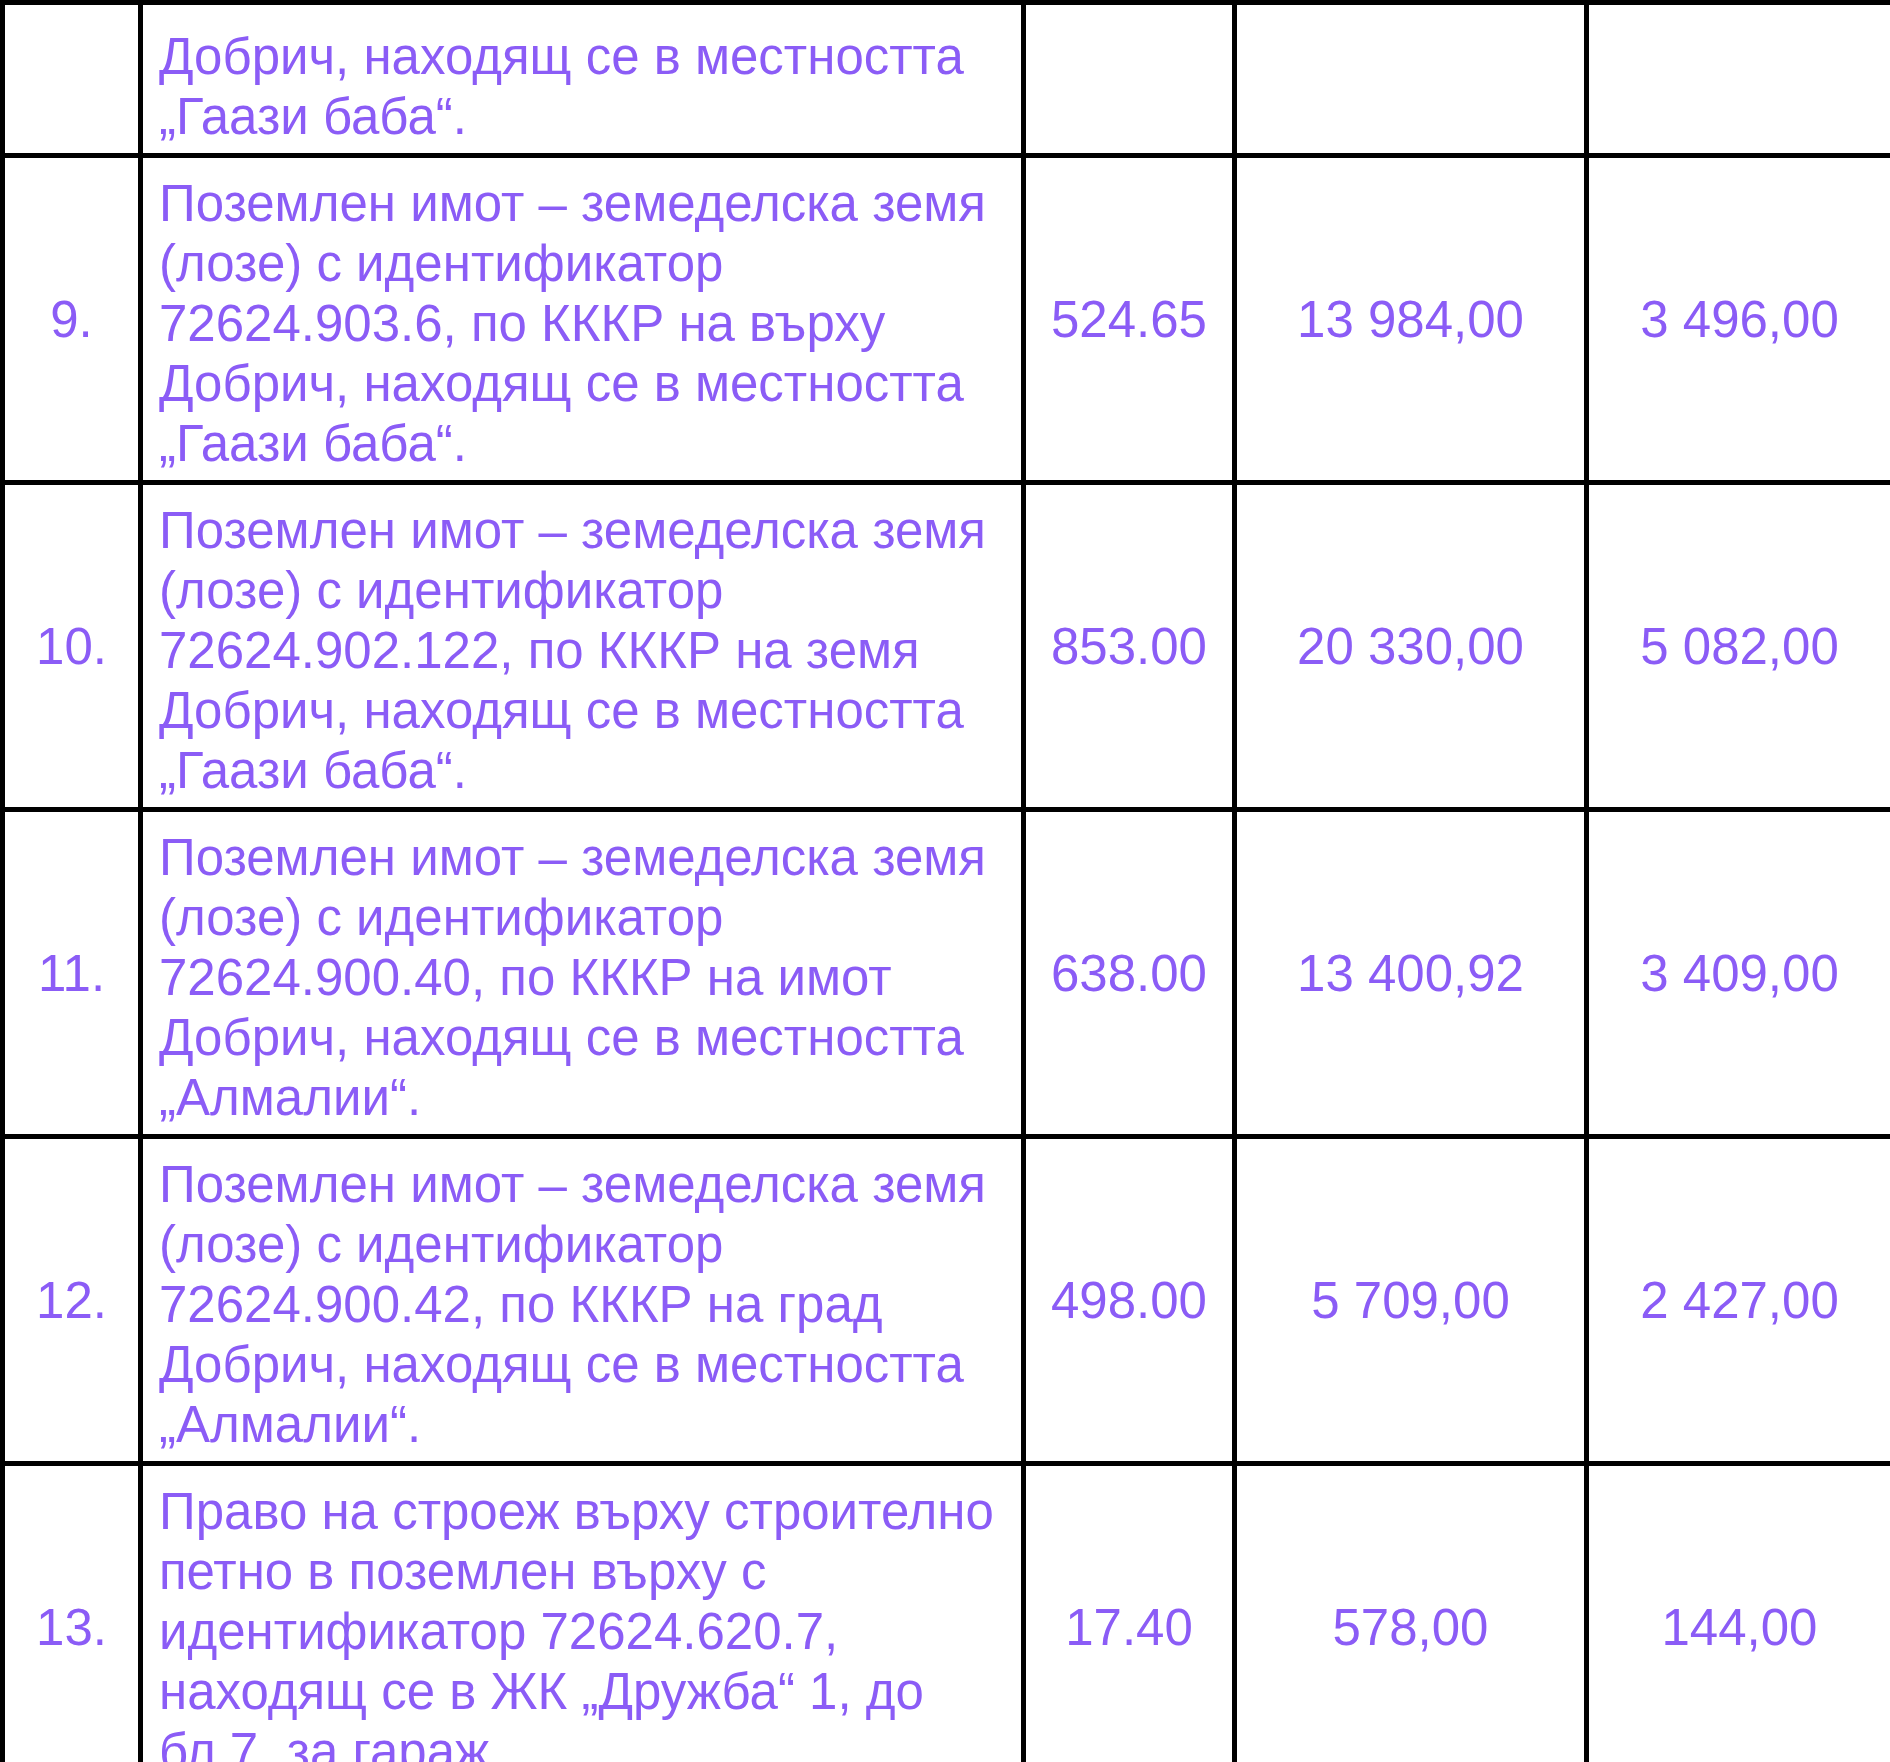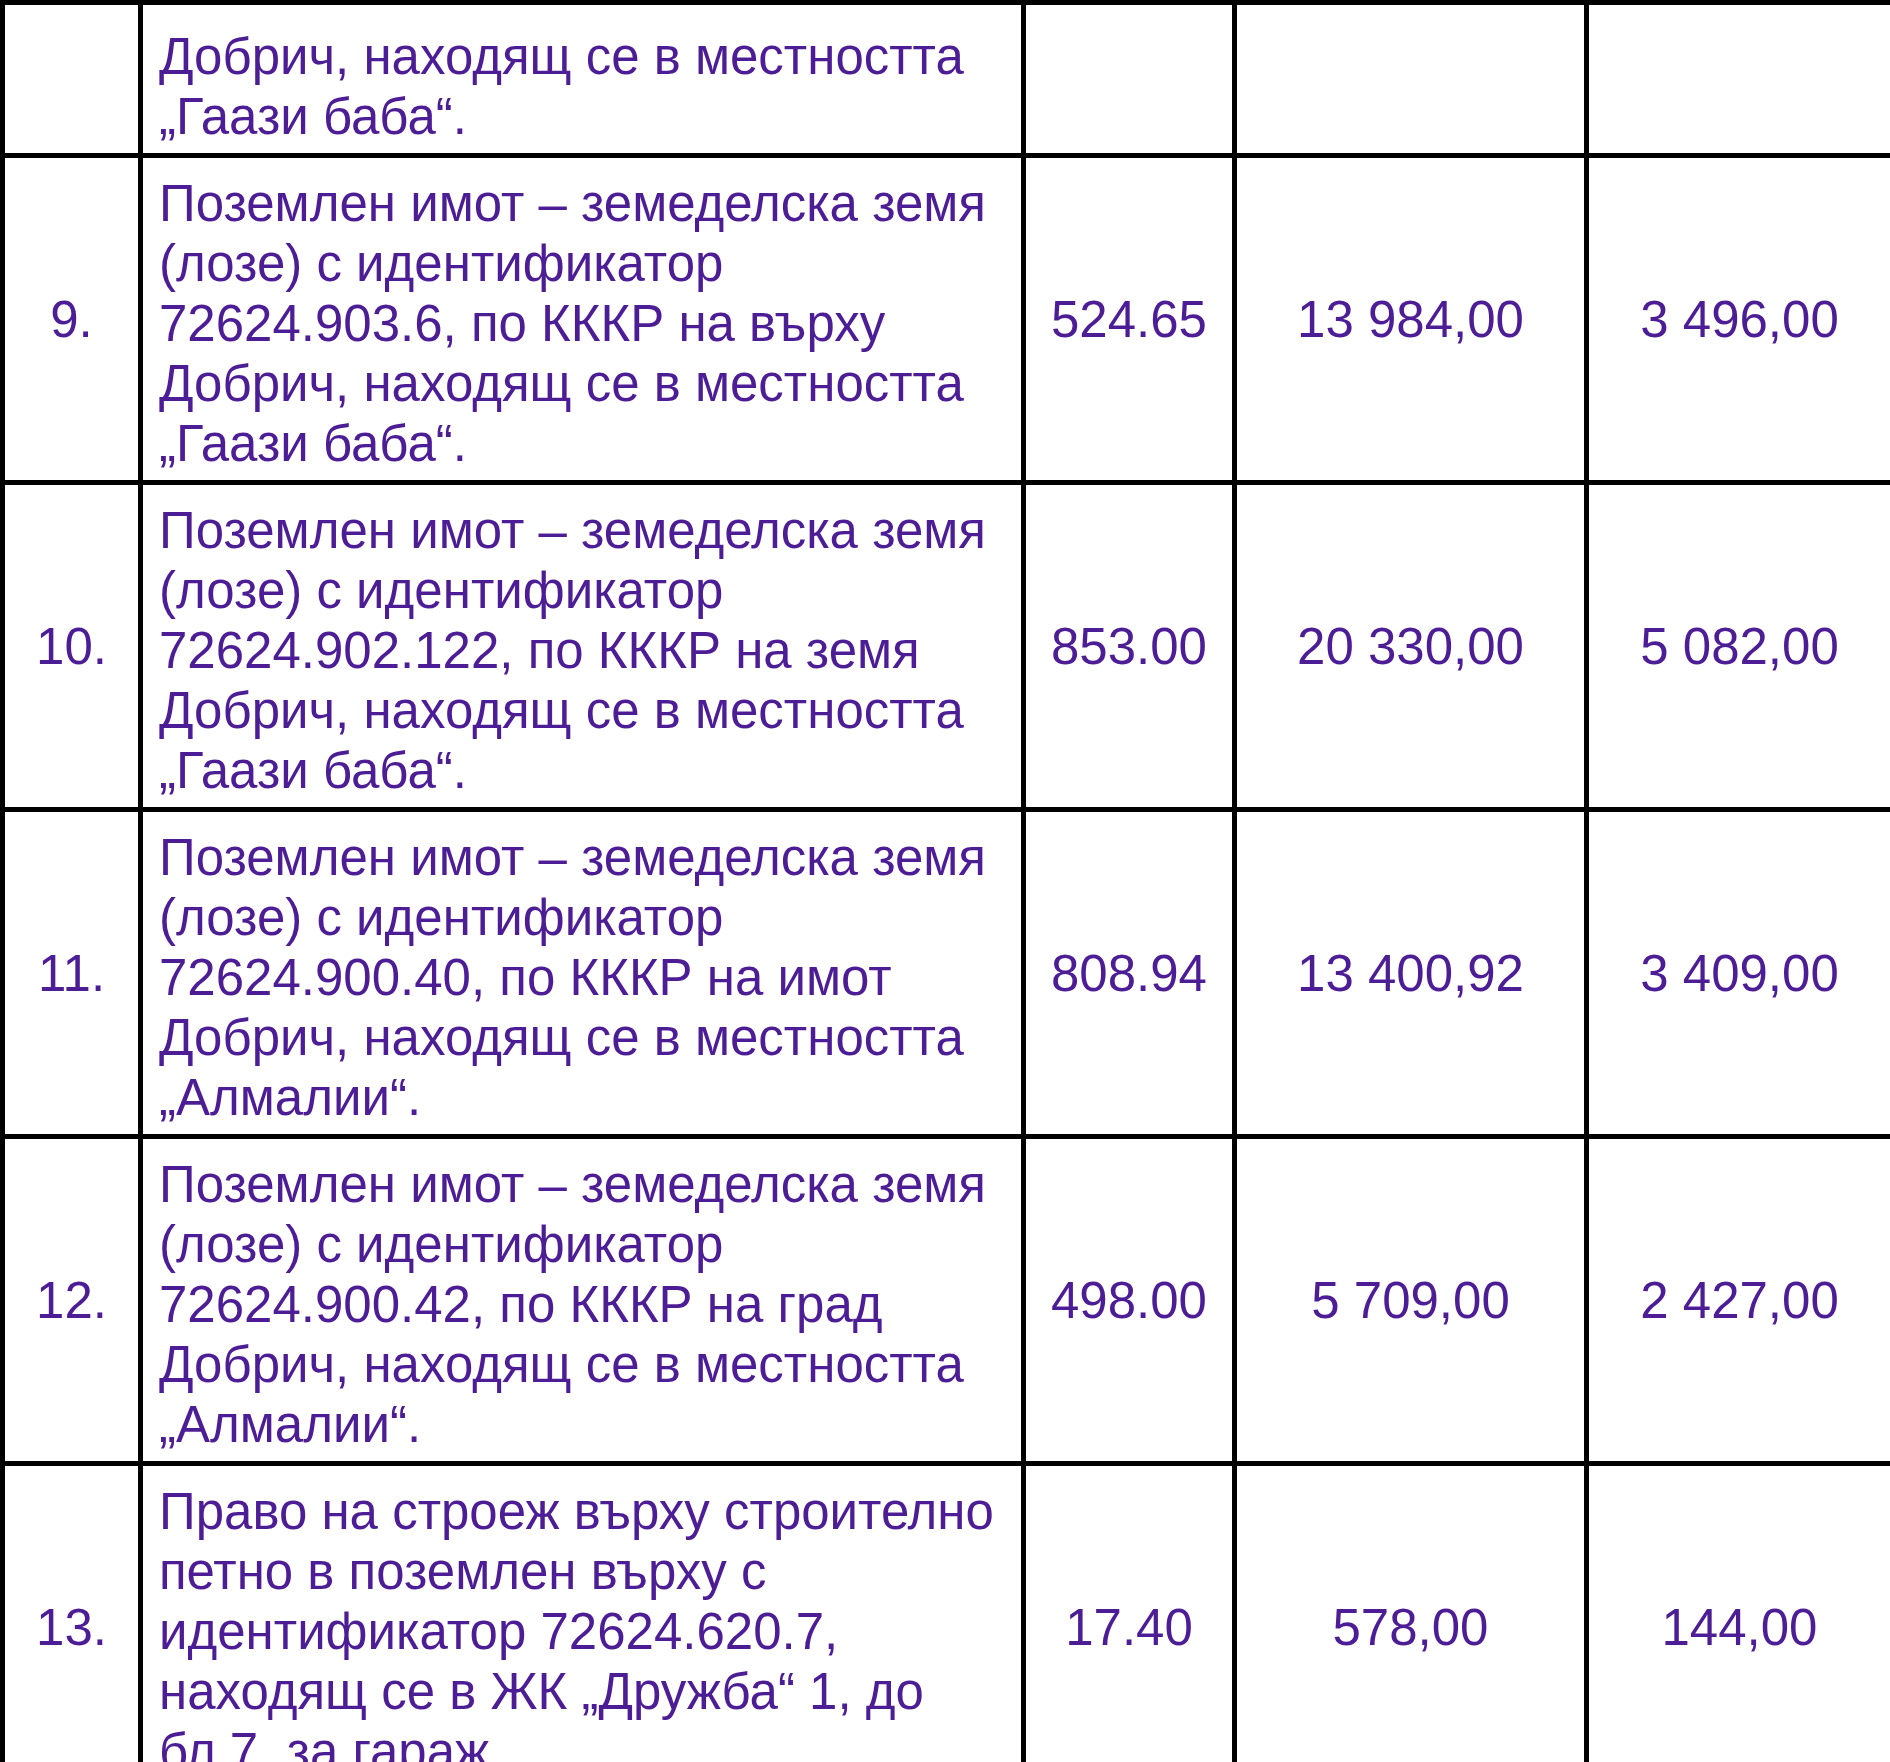--- a/index.html
+++ b/index.html
@@ -20,21 +20,21 @@
   table.doc-table {
     border-collapse: collapse;
     table-layout: fixed;
     width: 1888px;
     height: 1758px;
   }
   table.doc-table td {
     border: 5px solid #000000;
     overflow: visible;
     font-size: 51px;
-    color: #4c1d95;
+    color: #8b5cf6;
   }
   td.c-num {
     text-align: center;
     vertical-align: middle;
     padding: 0;
   }
   td.c-desc {
     vertical-align: top;
     text-align: left;
     padding: 16px 4px 6px 16px;
@@ -104,21 +104,21 @@
   </tr>
         <tr class="data-row">
     <td class="c-num">11.</td>
     <td class="c-desc">
             <div class="line">Поземлен имот – земеделска земя</div>
             <div class="line">(лозе) с идентификатор</div>
             <div class="line">72624.900.40, по КККР на имот</div>
             <div class="line">Добрич, находящ се в местността</div>
             <div class="line">„Алмалии“.</div>
           </td>
-    <td class="c-area">808.94</td>
+    <td class="c-area">638.00</td>
     <td class="c-value">13 400,92</td>
     <td class="c-tax">3 409,00</td>
   </tr>
         <tr class="data-row">
     <td class="c-num">12.</td>
     <td class="c-desc">
             <div class="line">Поземлен имот – земеделска земя</div>
             <div class="line">(лозе) с идентификатор</div>
             <div class="line">72624.900.42, по КККР на град</div>
             <div class="line">Добрич, находящ се в местността</div>

